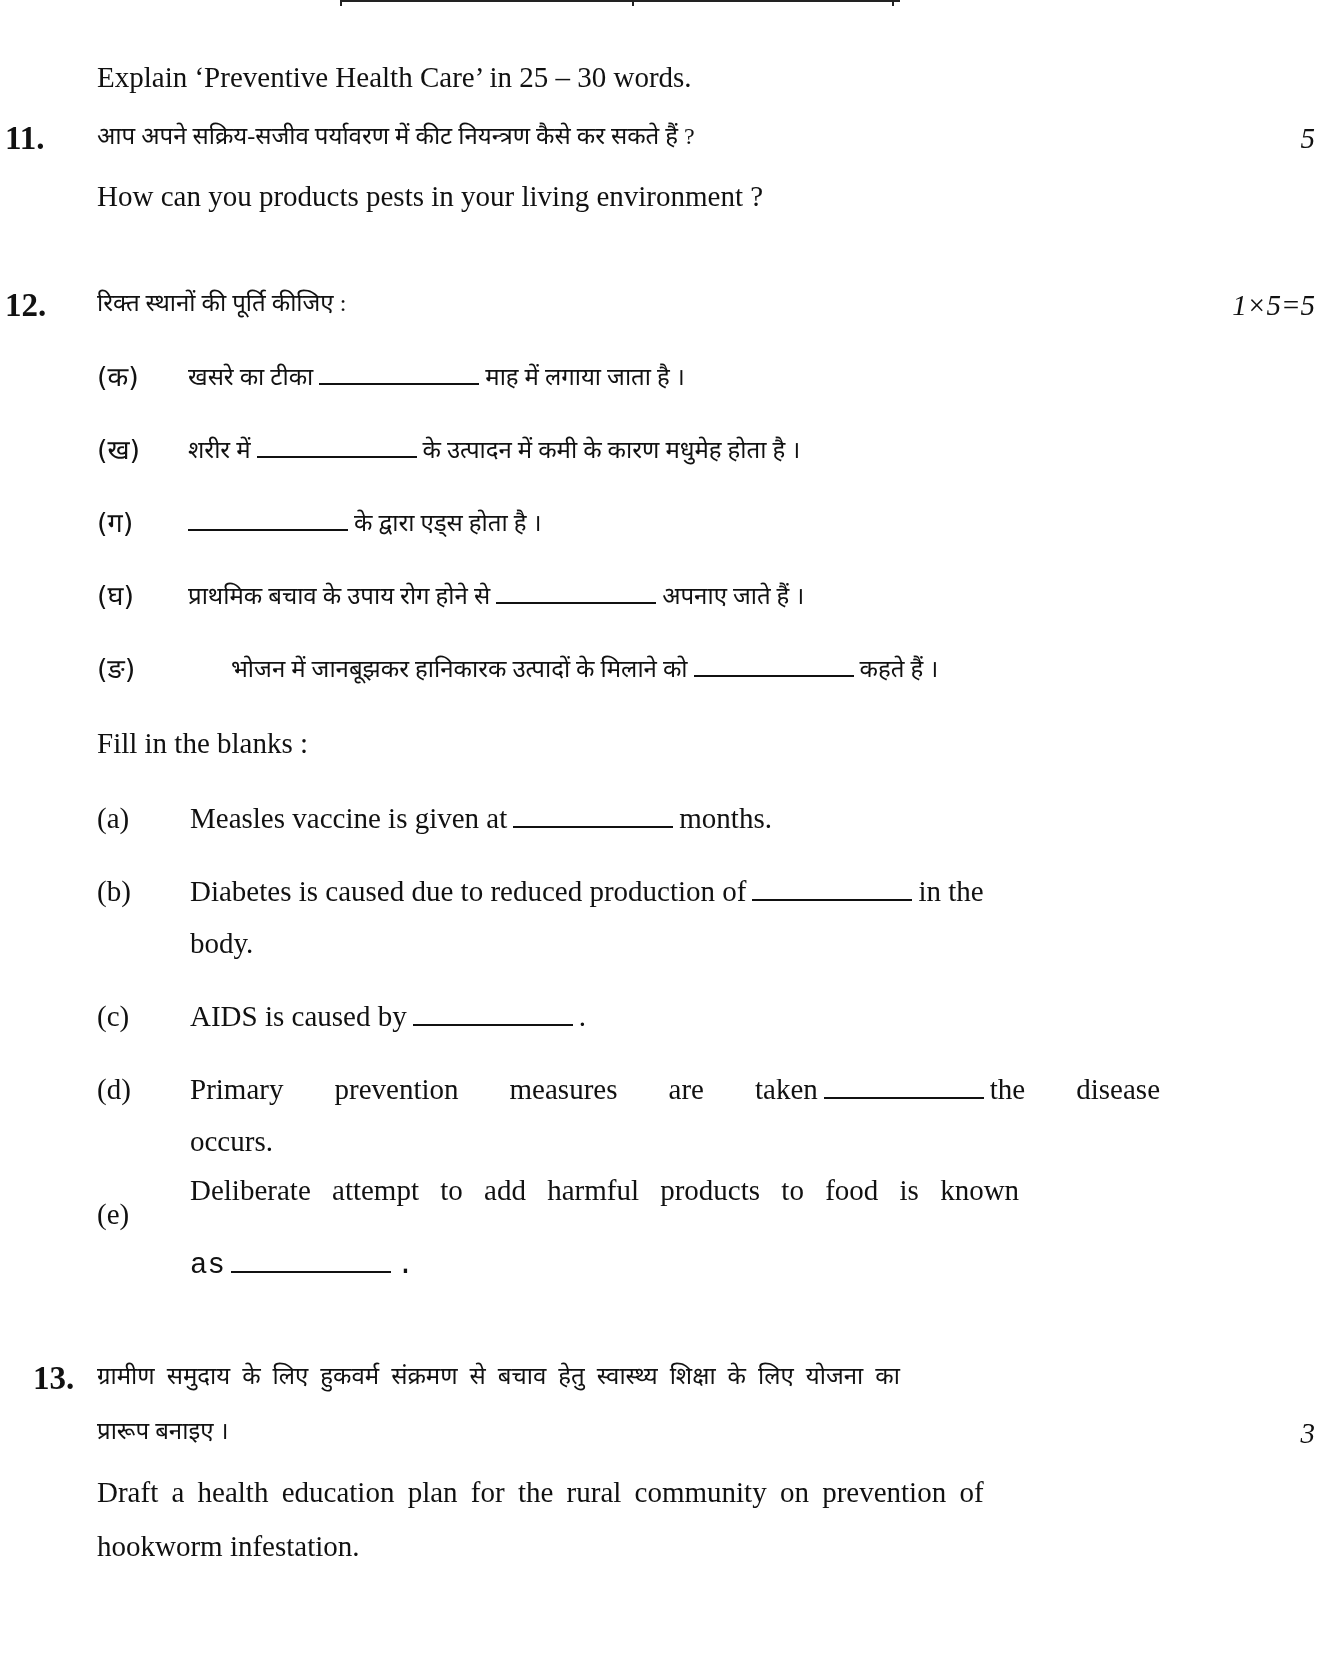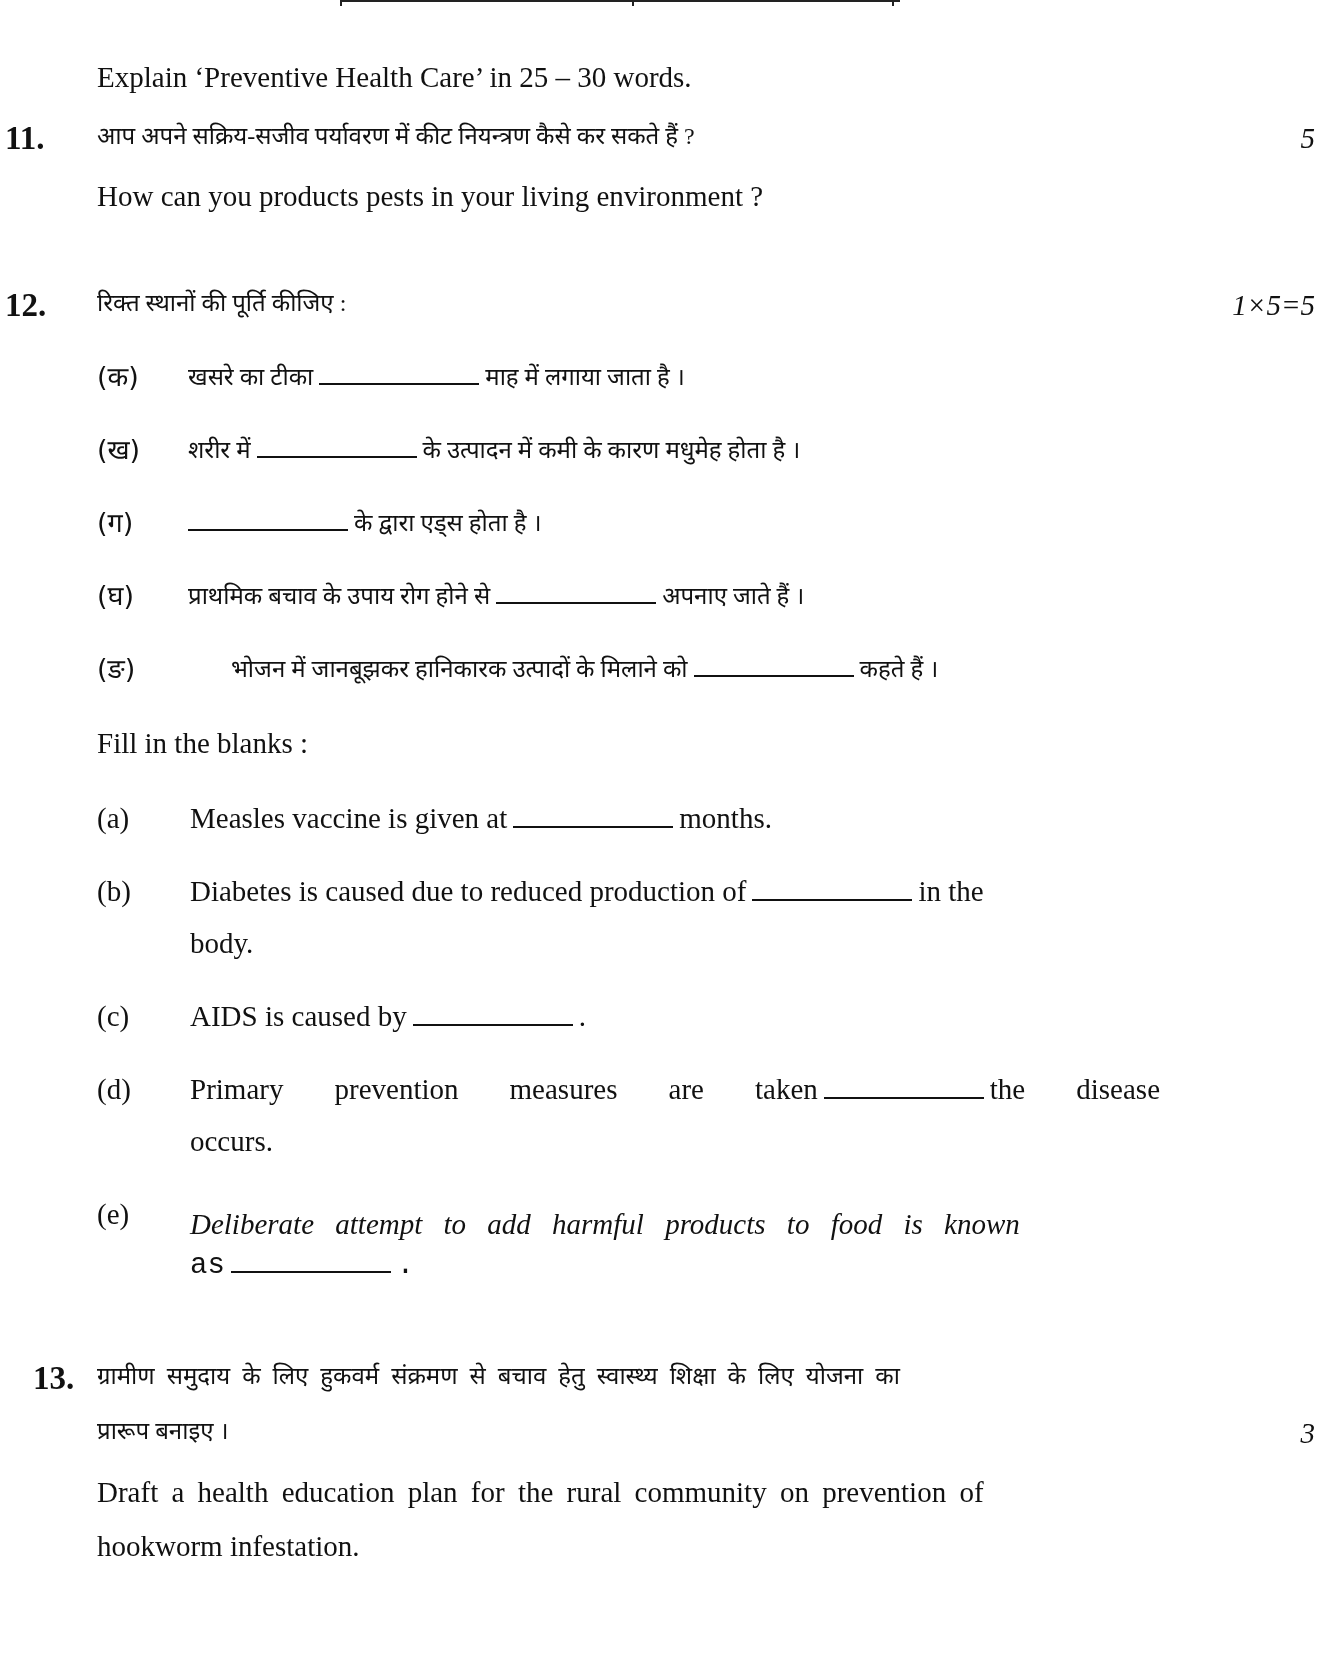--- a/index.html
+++ b/index.html
@@ -84,21 +84,21 @@
   <span>AIDS is caused by</span><span class="blank"></span><span>.</span>
 </div>
 
 <div class="lbl" style="top:1069px;left:97px;">(d)</div>
 <div class="line justify" style="top:1069px;left:190px;width:970px;word-spacing:8px;">
   <span>Primary prevention measures are taken</span><span class="blank"></span><span>the disease</span>
 </div>
 <div class="line" style="top:1121px;left:190px;">occurs.</div>
 
 <div class="lbl" style="top:1194px;left:97px;">(e)</div>
-<div class="line" style="top:1204px;left:190px;word-spacing:14px;font-style:italic;">Deliberate attempt to add harmful products to food is known</div>
+<div class="line" style="top:1170px;left:190px;word-spacing:14px;">Deliberate attempt to add harmful products to food is known</div>
 <div class="line" style="top:1246px;left:190px;font-family:Liberation Mono, monospace;">
   <span>as</span><span class="blank"></span><span>.</span>
 </div>
 
 <div class="qnum" style="top:1358px;margin-left:28px;">13.</div>
 <div class="line hi" style="top:1356px;left:97px;word-spacing:6px;">ग्रामीण समुदाय के लिए हुकवर्म संक्रमण से बचाव हेतु स्वास्थ्य शिक्षा के लिए योजना का</div>
 <div class="line hi" style="top:1411px;left:97px;">प्रारूप बनाइए ।</div>
 <div class="marks" style="top:1413px;">3</div>
 <div class="line" style="top:1472px;left:97px;word-spacing:6px;">Draft a health education plan for the rural community on prevention of</div>
 <div class="line" style="top:1526px;left:97px;">hookworm infestation.</div>

